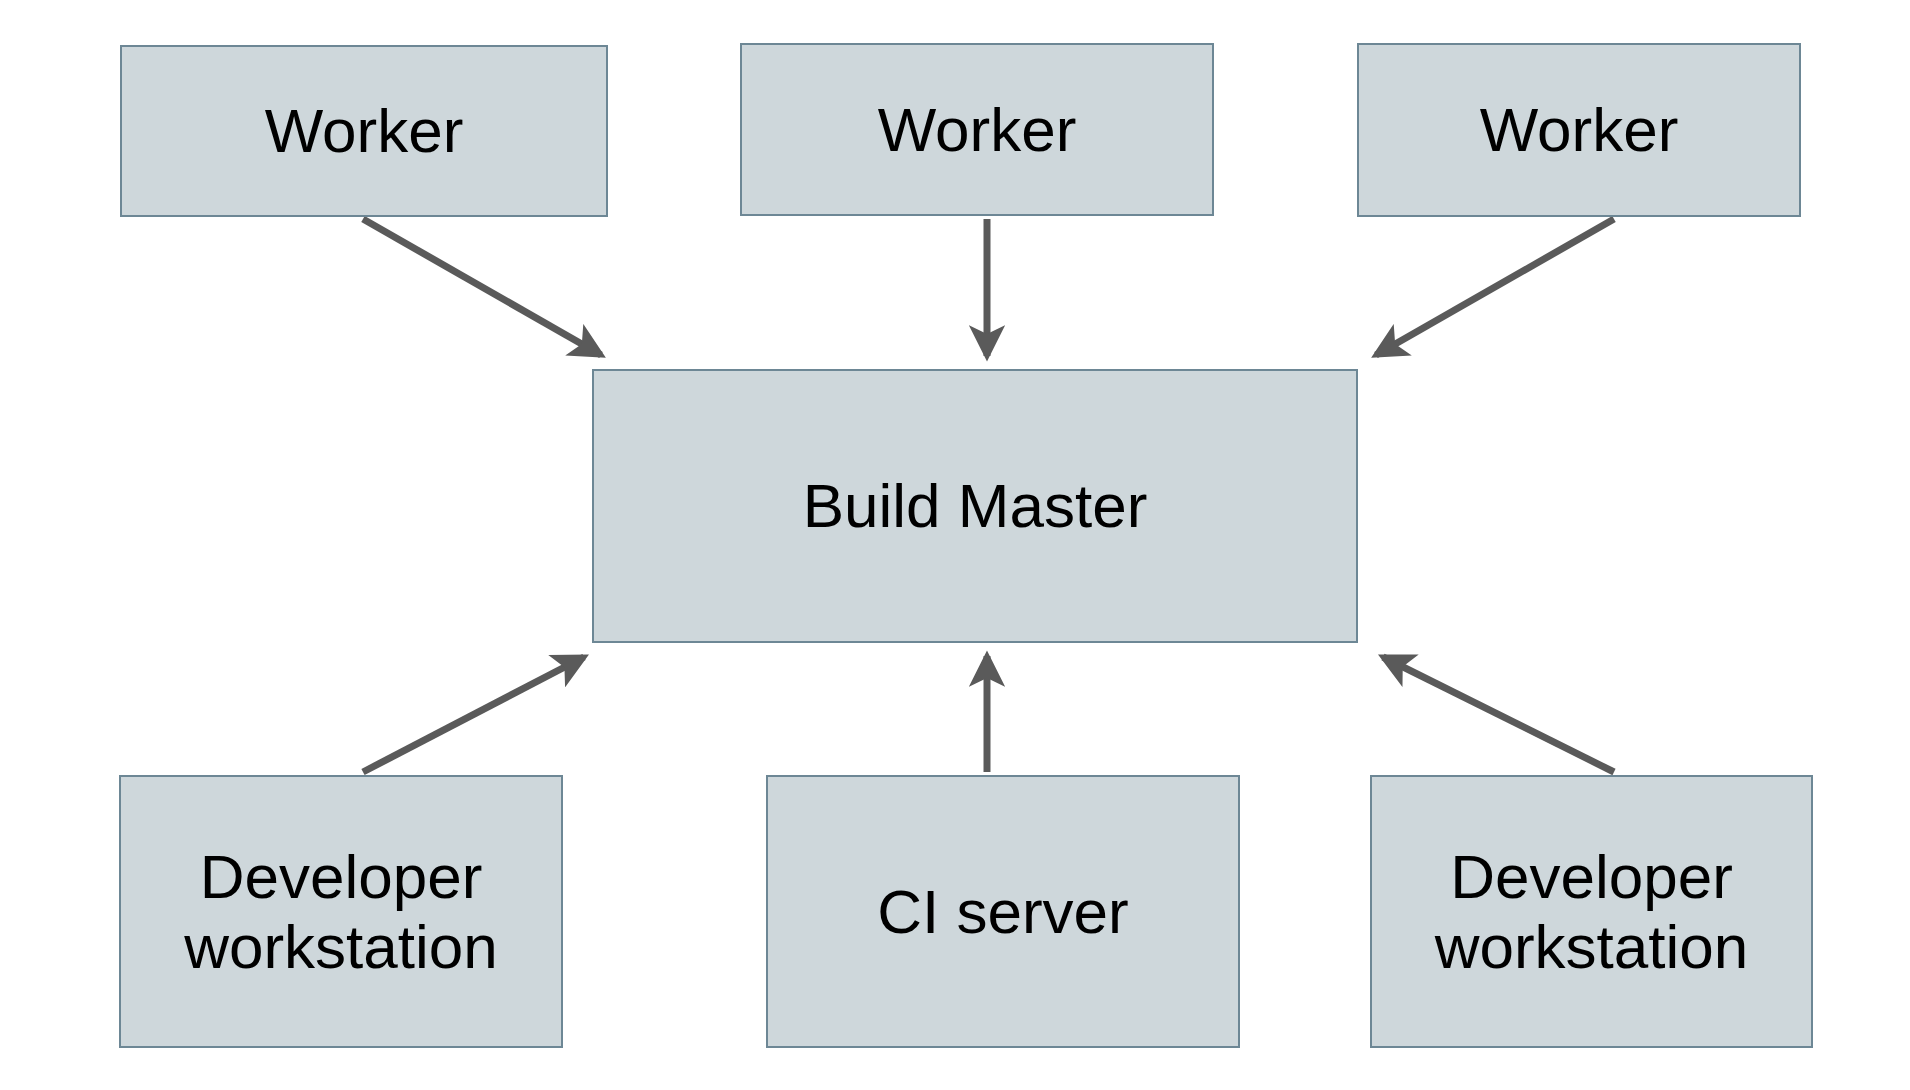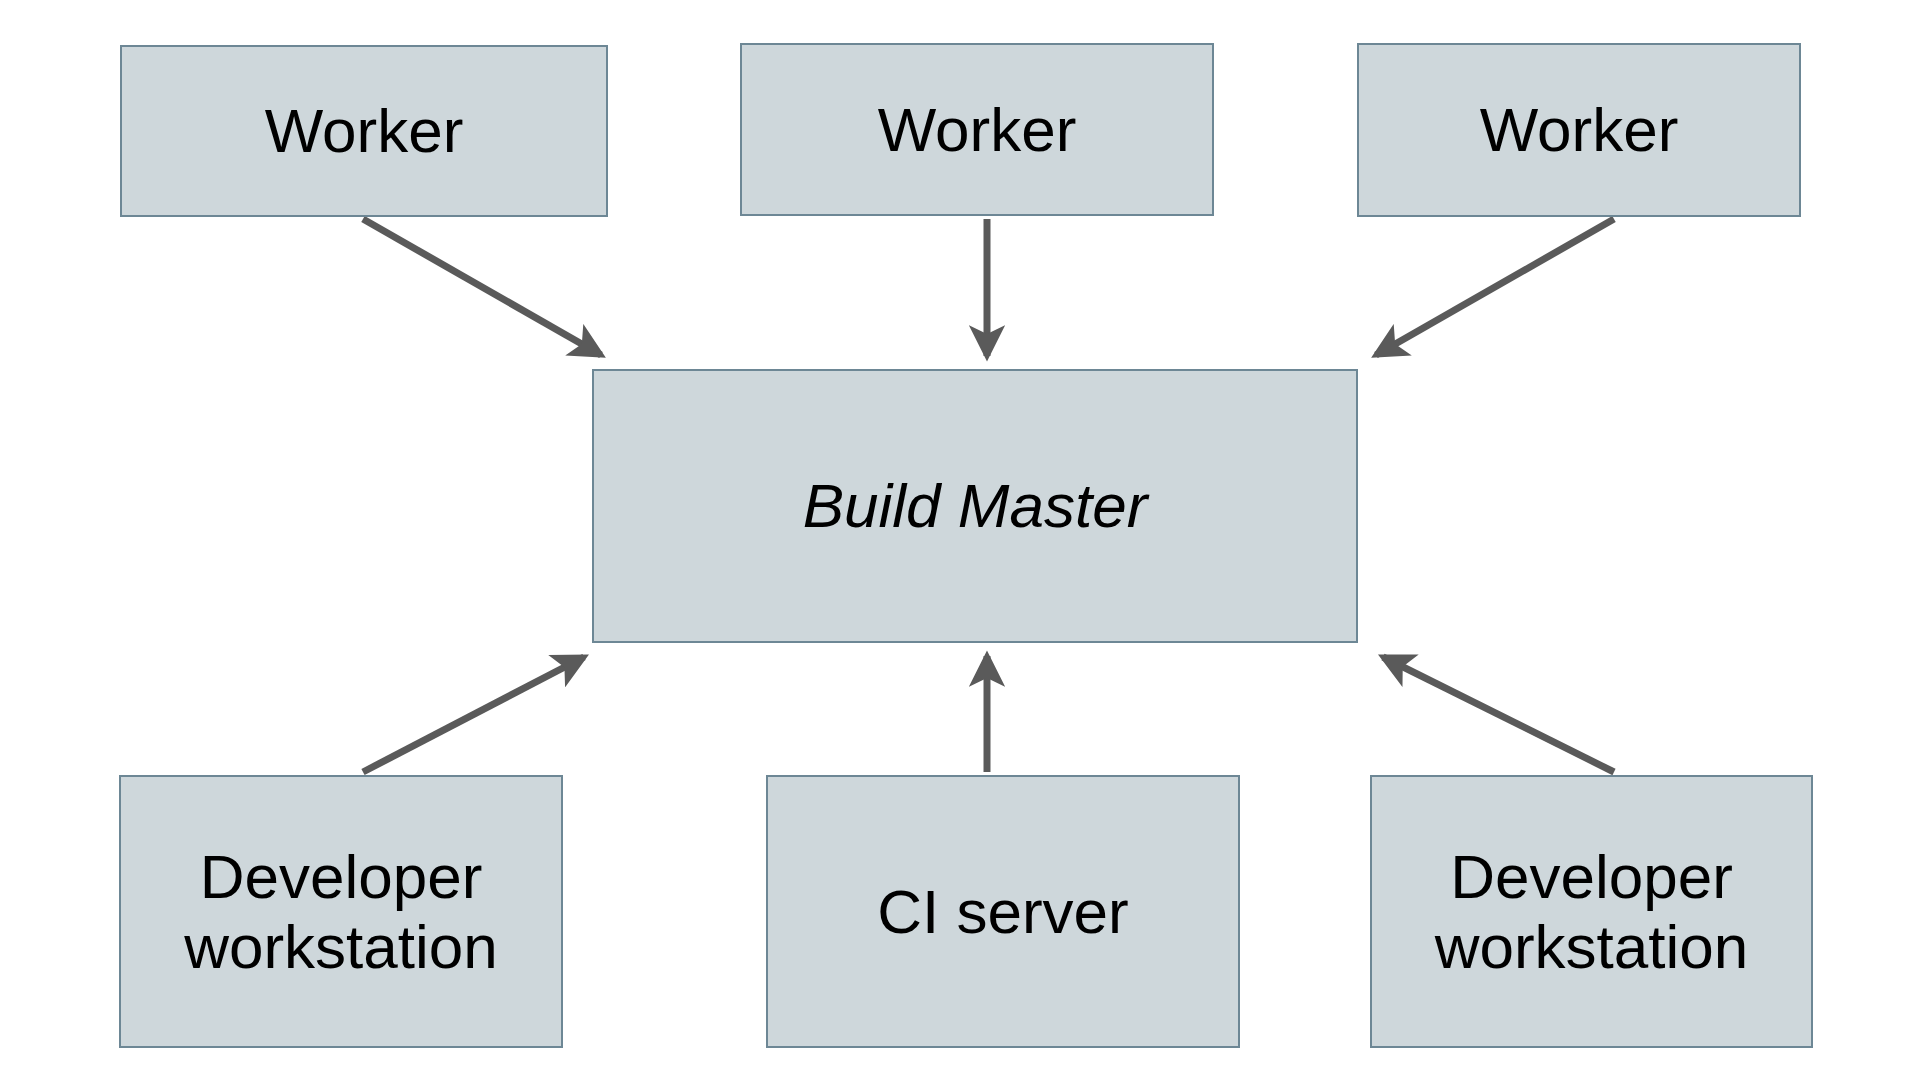--- a/index.html
+++ b/index.html
@@ -43,21 +43,21 @@
   .node-label {
     display: block;
     width: 100%;
     padding: 0 6px;
     box-sizing: border-box;
   }
   
   #node-worker-1   { left: 120px;  top: 45px;  width: 488px; height: 172px; font-size: 62px; }
   #node-worker-2   { left: 740px;  top: 43px;  width: 474px; height: 173px; font-size: 62px; }
   #node-worker-3   { left: 1357px; top: 43px;  width: 444px; height: 174px; font-size: 62px; }
-  #node-build-master { left: 592px; top: 369px; width: 766px; height: 274px; font-size: 62px; font-style: italic; }
+  #node-build-master { left: 592px; top: 369px; width: 766px; height: 274px; font-size: 62px; }
   #node-dev-workstation-left  { left: 119px;  top: 775px; width: 444px; height: 273px; font-size: 62px; }
   #node-ci-server             { left: 766px;  top: 775px; width: 474px; height: 273px; font-size: 62px; }
   #node-dev-workstation-right { left: 1370px; top: 775px; width: 443px; height: 273px; font-size: 62px; }
 </style>
 </head>
 <body>
 
 <div id="stage">
 
   <svg id="edges" viewBox="0 0 1910 1090" width="1910" height="1090" xmlns="http://www.w3.org/2000/svg">

